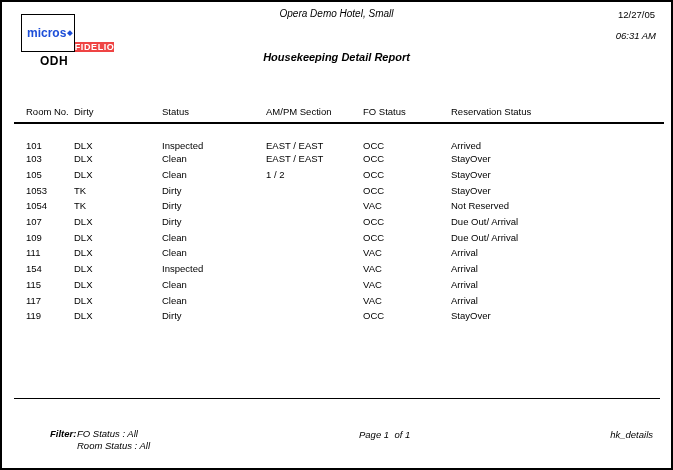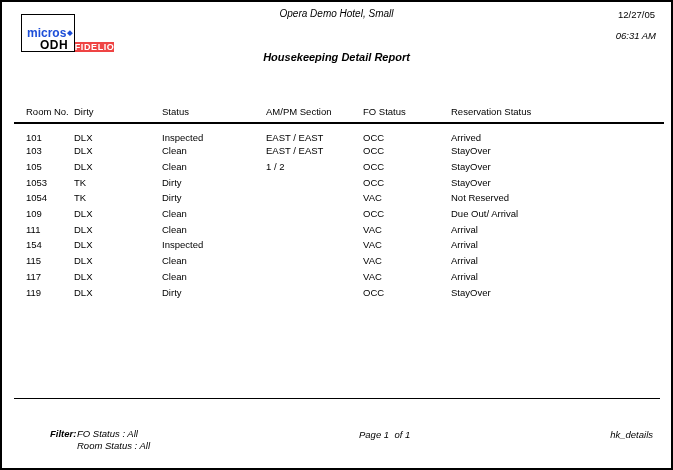--- a/index.html
+++ b/index.html
@@ -19,41 +19,41 @@
   .logo-micros {
     border:1px solid #000; background:#fff; color:#1d4ed8;
     font-weight:bold; font-size:12px; line-height:14px;
     padding:1px 1px 1px 5px; display:flex; align-items:center;
   }
   .logo-diamond { font-size:7px; margin-left:1px; }
   .logo-fidelio {
     background:#ef4444; color:#fff; font-weight:bold; font-size:9px;
     letter-spacing:0.6px; padding:0 0; display:flex; align-items:center;margin-top:28px;
   }
-  .prop-code { position:absolute; left:38px; top:36px; font-size:12px; font-weight:bold; letter-spacing:0.5px; }
+  .prop-code { position:absolute; left:38px; top:52px; font-size:12px; font-weight:bold; letter-spacing:0.5px; }
   .hotel-name { position:absolute; left:0; right:0; top:6px; text-align:center; font-style:italic; font-size:10px; }
   .report-title { position:absolute; left:0; right:0; top:49px; text-align:center; font-style:italic; font-weight:bold; font-size:11px; }
   .run-date { position:absolute; right:16px; top:7px; font-size:9.5px; }
   .run-time { position:absolute; right:15px; top:28px; font-style:italic; font-size:9.5px; }
   
   table.report {
     position:absolute; left:12px; top:96px; width:650px;
     border-collapse:collapse; table-layout:fixed;
   }
   table.report th {
     text-align:left; font-weight:normal; font-size:9.5px;
     padding:8px 0 5px 0; border-bottom:2px solid #000;
   }
   table.report th:first-child { padding-left:12px; }
   table.report td {
     font-size:9.5px; box-sizing:border-box; height:15.7px;
     padding:0; vertical-align:middle; white-space:nowrap; overflow:hidden;
   }
   table.report td:first-child { padding-left:12px; }
-  table.report tbody tr:first-child td { height:20px; padding-top:8px; }
+  table.report tbody tr:first-child td { height:20px; padding-top:16px; }
   .w-room { width:48px; } .w-type { width:88px; } .w-status { width:104px; }
   .w-sect { width:97px; } .w-fo { width:88px; } .w-res { width:auto; }
   
   .footer-rule { position:absolute; left:12px; right:11px; top:396px; border-top:1px solid #000; }
   .filter-label { position:absolute; left:48px; top:426px; font-style:italic; font-weight:bold; font-size:9.5px; }
   .filter-lines { position:absolute; left:75px; top:426px; font-style:italic; font-size:9.5px; line-height:12px; }
   .page-info { position:absolute; left:357px; top:427px; font-style:italic; font-size:9.5px; white-space:pre; }
   .report-id { position:absolute; right:18px; top:427px; font-style:italic; font-size:9.5px; }
 </style>
 </head>
@@ -120,20 +120,28 @@
         </tr>
         <tr>
           <td>1054</td>
           <td>TK</td>
           <td>Dirty</td>
           <td></td>
           <td>VAC</td>
           <td>Not Reserved</td>
         </tr>
         <tr>
+          <td>107</td>
+          <td>DLX</td>
+          <td>Dirty</td>
+          <td></td>
+          <td>OCC</td>
+          <td>Due Out/ Arrival</td>
+        </tr>
+        <tr>
           <td>109</td>
           <td>DLX</td>
           <td>Clean</td>
           <td></td>
           <td>OCC</td>
           <td>Due Out/ Arrival</td>
         </tr>
         <tr>
           <td>111</td>
           <td>DLX</td>

